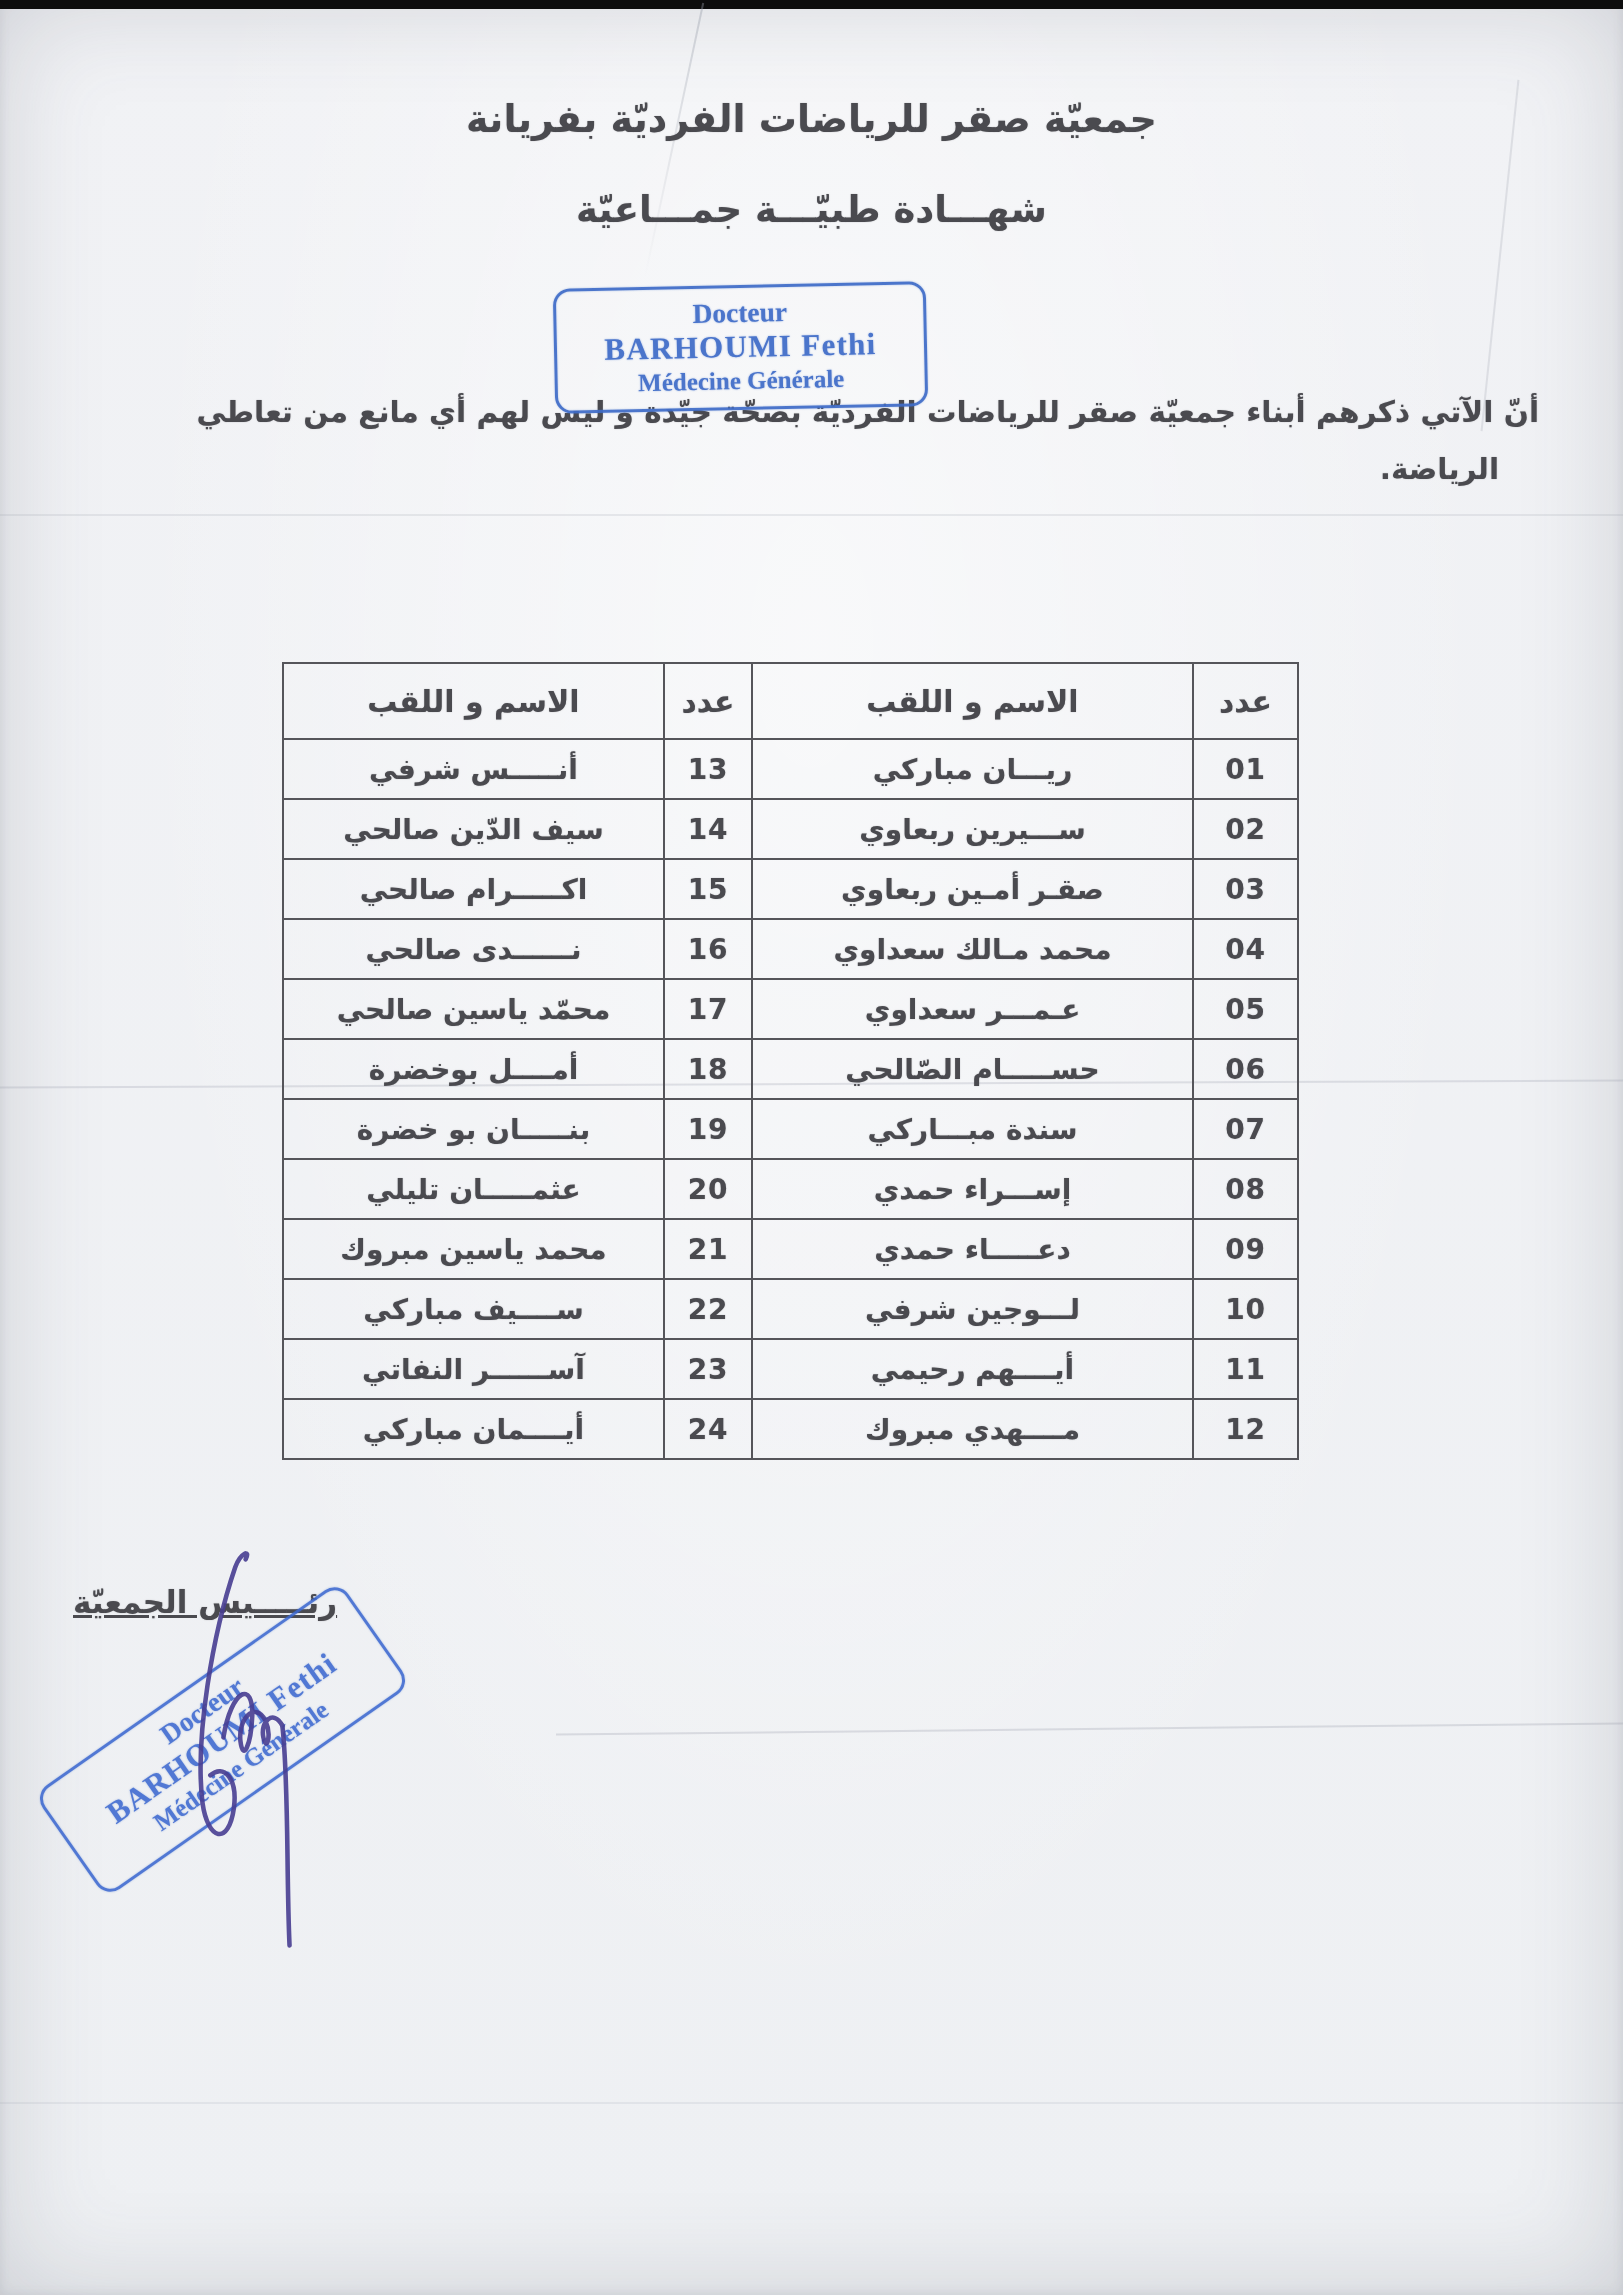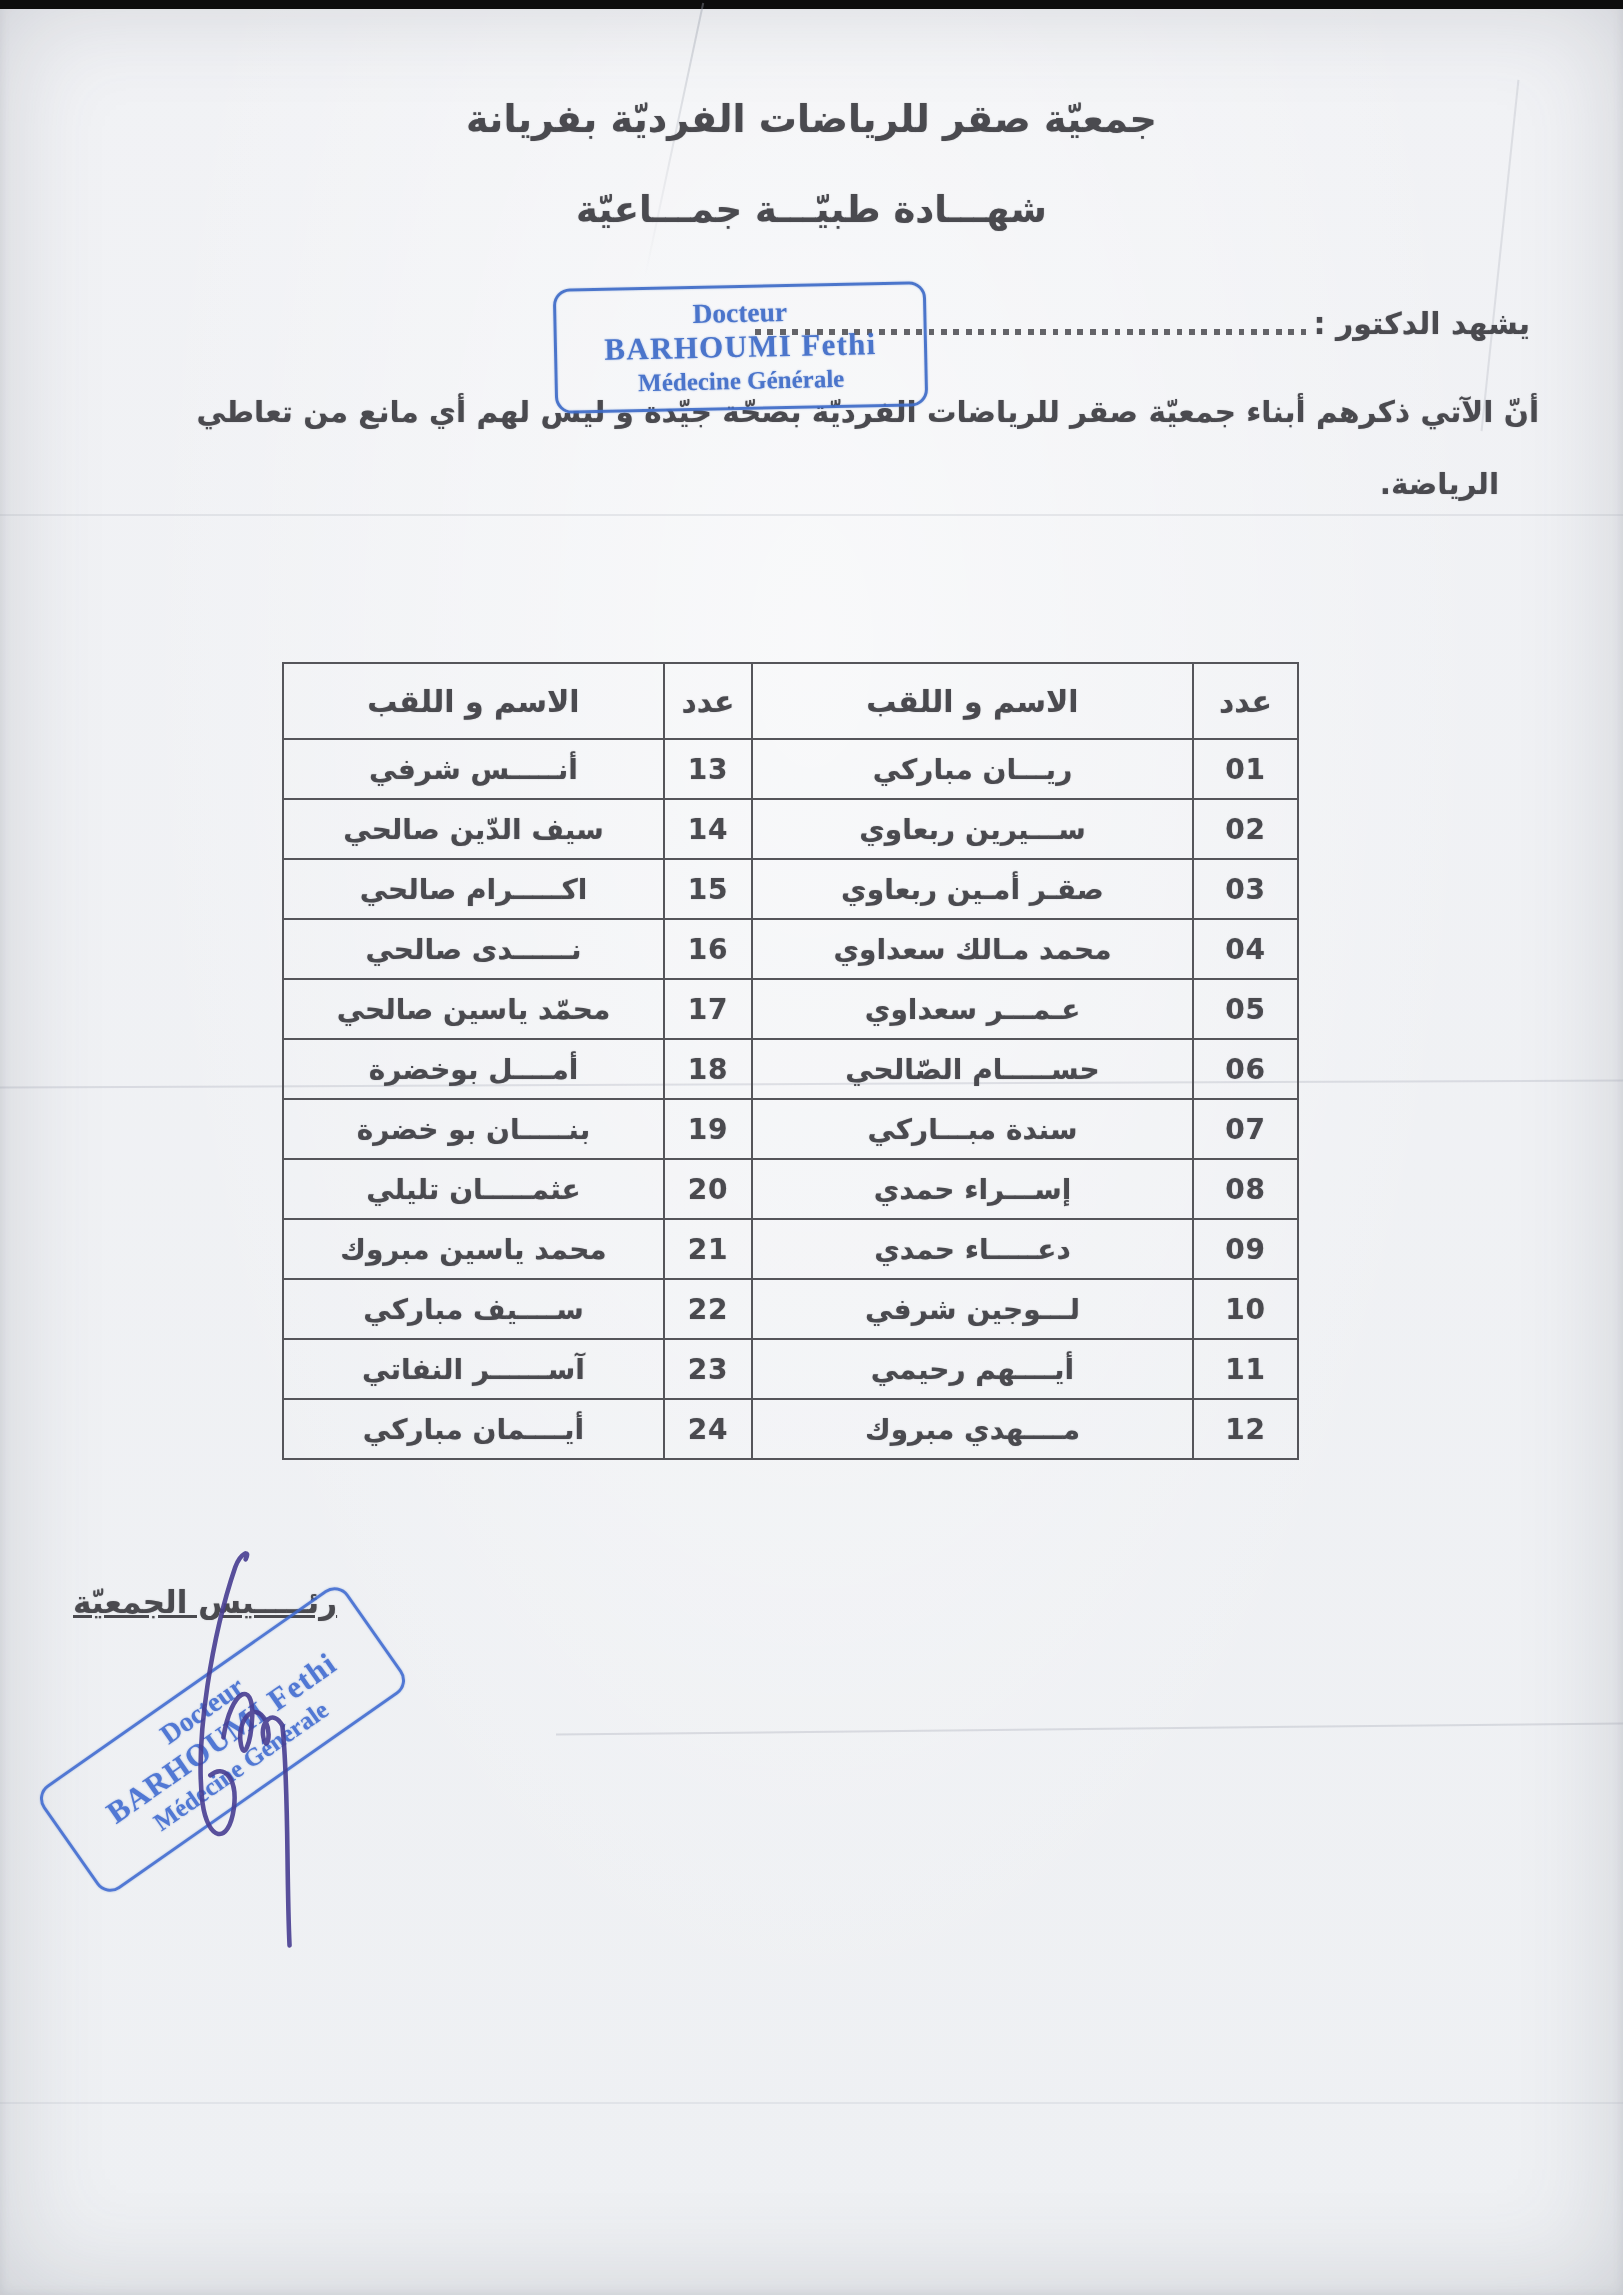--- a/index.html
+++ b/index.html
@@ -24,21 +24,21 @@
 
   .certify-row{position:absolute;top:306px;right:93px;display:flex;direction:rtl;
     align-items:flex-end;gap:5.2px;}
   .certify-label{font-size:30px;font-weight:bold;white-space:nowrap;}
   .dotted-line{width:553px;height:5.9px;margin-bottom:6.5px;
     background:repeating-linear-gradient(90deg,var(--ink) 0 5.9px,transparent 5.9px 12.4px);
     opacity:.85;}
 
   .paragraph-line-1{position:absolute;top:395px;right:84px;font-size:29.5px;font-weight:bold;
     white-space:nowrap;z-index:2;}
-  .paragraph-line-2{position:absolute;top:467px;right:124px;font-size:29.5px;font-weight:bold;z-index:2;}
+  .paragraph-line-2{position:absolute;top:452px;right:124px;font-size:29.5px;font-weight:bold;z-index:2;}
 
   .stamp{position:absolute;border:3.3px solid var(--stamp-blue);border-radius:17px;
     color:var(--stamp-blue);text-align:center;
     font-family:"Liberation Serif",serif;font-weight:bold;
     text-shadow:0 0 2px rgba(63,108,200,.55);
     box-shadow:0 0 2px rgba(63,108,200,.45), inset 0 0 2px rgba(63,108,200,.45);}
   .stamp-top{left:554px;top:285px;width:367px;height:119px;transform:rotate(-1.2deg);
     opacity:.93;z-index:5;}
   .stamp-bottom{left:36px;top:1676px;width:367px;height:121px;transform:rotate(-35deg);
     opacity:.88;z-index:4;color:var(--stamp-blue-2);border-color:var(--stamp-blue-2);}
@@ -81,24 +81,20 @@
   <div class="crease c1"></div>
   <div class="crease c2"></div>
   <div class="crease c3"></div>
   <div class="crease c4"></div>
   <div class="crease c5"></div>
   <div class="crease c6"></div>
 
   <div class="title-1 arabic ink">جمعيّة صقر للرياضات الفرديّة بفريانة</div>
   <div class="title-2 arabic ink">شهـــادة طبيّـــة جمـــاعيّة</div>
 
-  <div class="certify-row">
-    <span class="certify-label arabic ink">يشهد الدكتور :</span>
-    <span class="dotted-line"></span>
-  </div>
 
   <div class="stamp stamp-top">
     <div class="l1">Docteur</div>
     <div class="l2">BARHOUMI Fethi</div>
     <div class="l3">Médecine Générale</div>
   </div>
 
   <div class="paragraph-line-1 arabic ink">أنّ الآتي ذكرهم أبناء جمعيّة صقر للرياضات الفرديّة بصحّة جيّدة و ليس لهم أي مانع من تعاطي</div>
   <div class="paragraph-line-2 arabic ink">الرياضة.</div>
 

